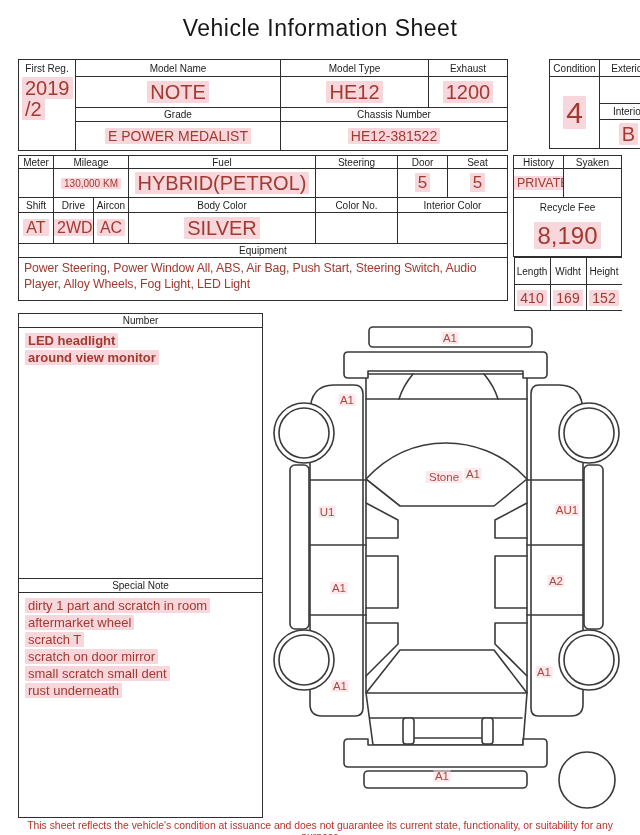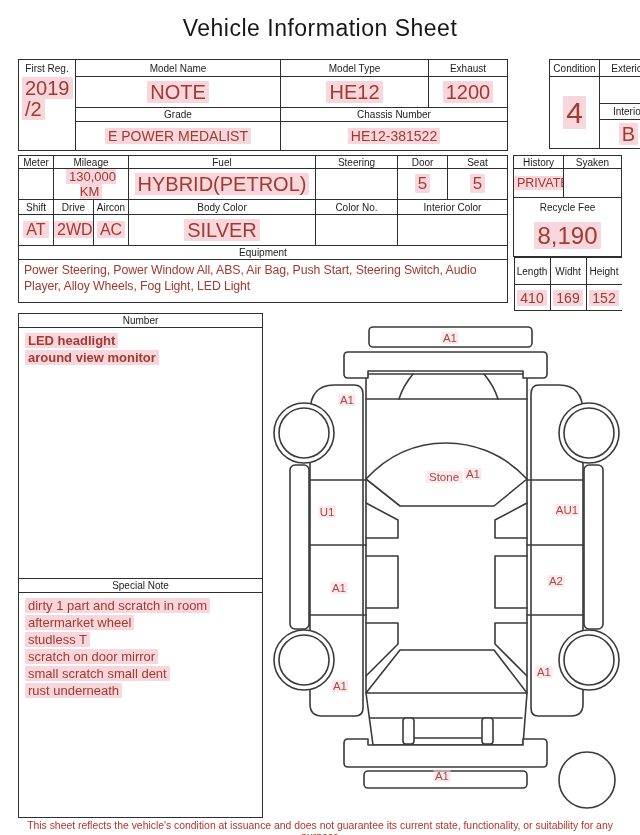--- a/index.html
+++ b/index.html
@@ -119,21 +119,21 @@
         <tr style="height:13px">
       <td class="hdr">Meter</td>
       <td class="hdr" colspan="2">Mileage</td>
       <td class="hdr">Fuel</td>
       <td class="hdr">Steering</td>
       <td class="hdr">Door</td>
       <td class="hdr">Seat</td>
     </tr>
     <tr style="height:29px">
       <td class="val"></td>
-      <td class="val" colspan="2" style="font-size:13px"><span class="hl">130,000 KM</span></td>
+      <td class="val" colspan="2" style="font-size:10px"><span class="hl">130,000 KM</span></td>
       <td class="val v20"><span class="hl">HYBRID(PETROL)</span></td>
       <td class="val"></td>
       <td class="val v17"><span class="hl">5</span></td>
       <td class="val v17"><span class="hl">5</span></td>
     </tr>
     <tr style="height:15px">
       <td class="hdr">Shift</td>
       <td class="hdr">Drive</td>
       <td class="hdr">Aircon</td>
       <td class="hdr">Body Color</td>
@@ -206,21 +206,21 @@
   <div class="notebox">
     <div class="noteband">Number</div>
     <div class="notelines commentarea">
       <div><span class="hl">LED headlight</span></div>
       <div><span class="hl">around view monitor</span></div>
     </div>
     <div class="noteband2">Special Note</div>
     <div class="notelines">
       <div><span class="hl">dirty 1 part and scratch in room</span></div>
       <div><span class="hl">aftermarket wheel</span></div>
-      <div><span class="hl">studless T</span></div>
+      <div><span class="hl">scratch T</span></div>
       <div><span class="hl">scratch on door mirror</span></div>
       <div><span class="hl">small scratch small dent</span></div>
       <div><span class="hl">rust underneath</span></div>
     </div>
   </div>
 
   <svg class="blk" style="left:270px;top:313px" width="370" height="500" viewBox="0 0 370 500">
     <g>
 
       <path class="pc" d="M96,61 H257 V380 L253,432 H103 L96,380 Z"></path>

